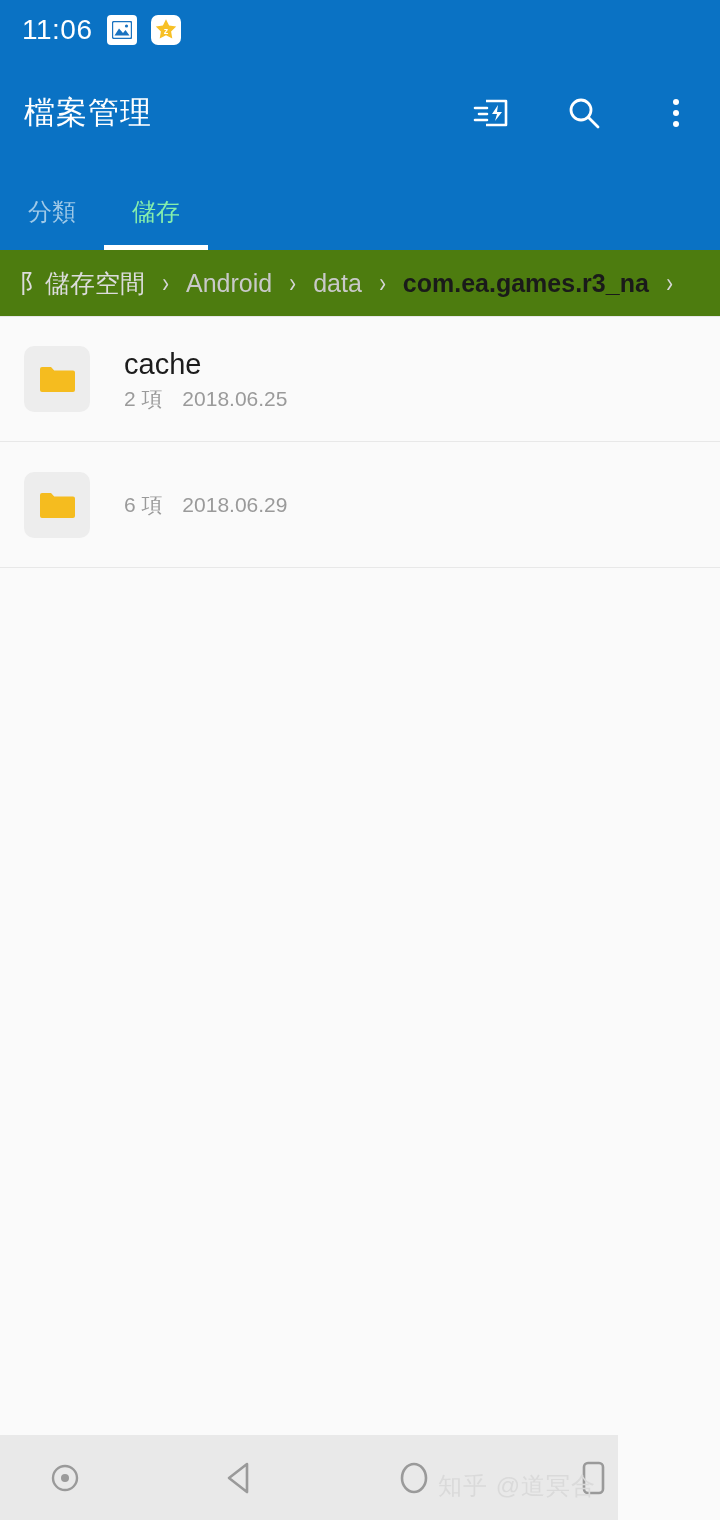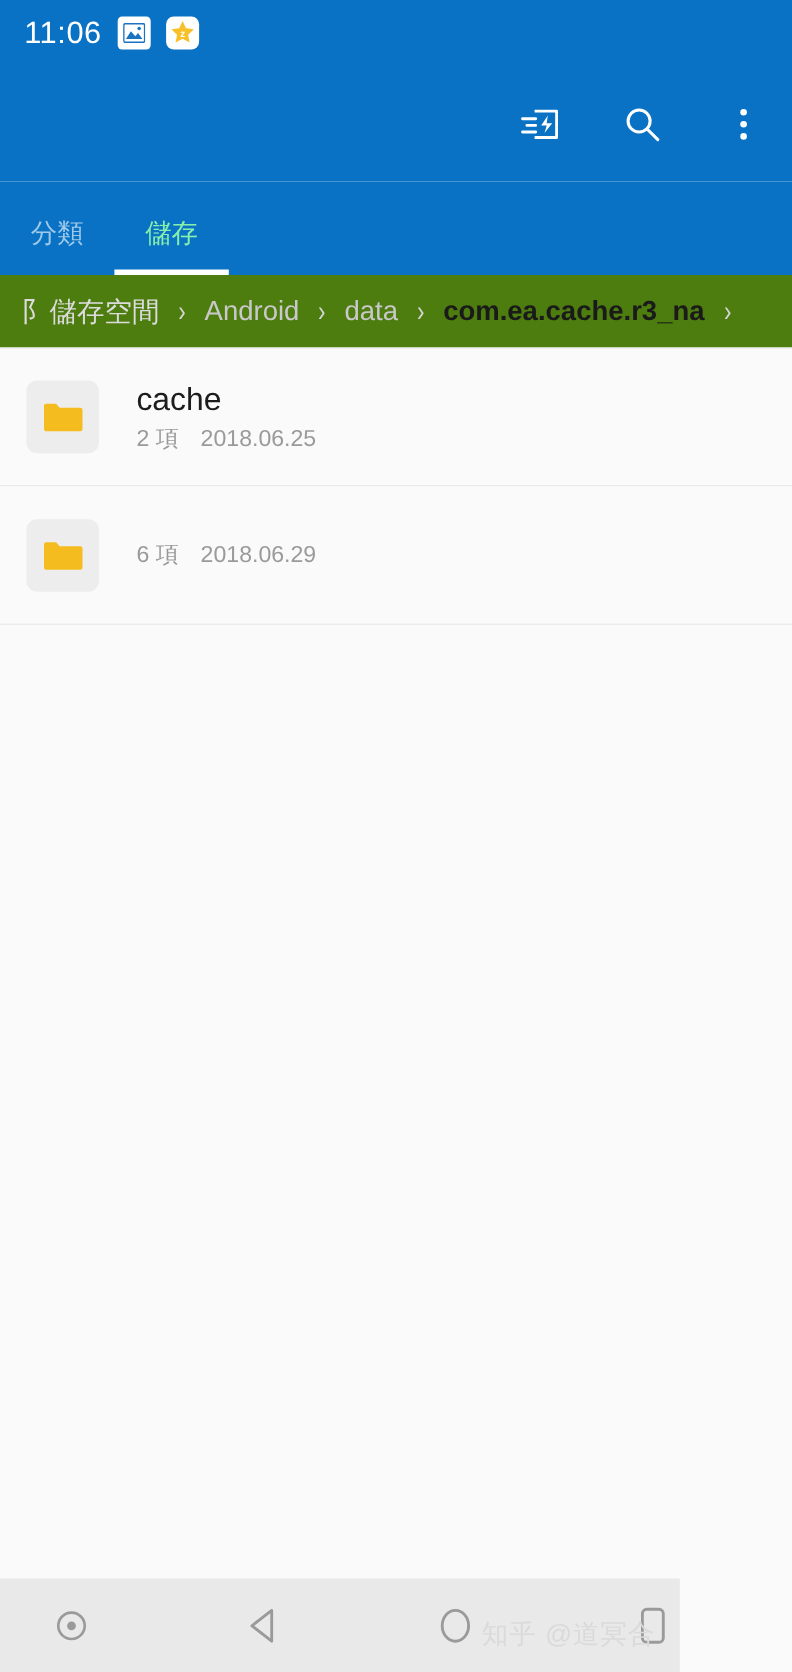--- a/index.html
+++ b/index.html
@@ -119,20 +119,21 @@
       <span class="icon-star-tile">
         <svg width="26" height="26" viewBox="0 0 26 26">
           <path d="M13 2.2 L16.1 8.6 L23.2 9.6 L18.1 14.6 L19.3 21.6 L13 18.3 L6.7 21.6 L7.9 14.6 L2.8 9.6 L9.9 8.6 Z" fill="#f7c026"></path>
           <text x="13" y="16.6" font-family="'Liberation Sans',sans-serif" font-size="9" font-weight="bold" fill="#ffffff" text-anchor="middle">z</text>
         </svg>
       </span>
     </div>
   </div>
 
   <div class="appbar">
+    <span class="app-title">檔案管理</span>
     <div class="appbar-actions">
       <span class="appbar-btn">
         <svg width="38" height="32" viewBox="0 0 38 32">
           <path d="M13 4 H33 V28 H13" stroke="#ffffff" stroke-width="2.6" fill="none" stroke-linejoin="round"></path>
           <path d="M2 11 H14 M6 17 H14 M2 23 H14" stroke="#ffffff" stroke-width="2.6" fill="none" stroke-linecap="round"></path>
           <path d="M25 8 L19 17 H24 L22 24 L29 15 H24 Z" fill="#ffffff"></path>
         </svg>
       </span>
       <span class="appbar-btn">
         <svg width="36" height="36" viewBox="0 0 36 36">
@@ -159,21 +160,21 @@
     </div>
   </div>
 
   <div class="breadcrumb">
     <span class="crumb clipped">阝儲存空間</span>
     <span class="crumb-sep">›</span>
     <span class="crumb">Android</span>
     <span class="crumb-sep">›</span>
     <span class="crumb">data</span>
     <span class="crumb-sep">›</span>
-    <span class="crumb current">com.ea.cache.r3_na</span>
+    <span class="crumb current">com.ea.games.r3_na</span>
     <span class="crumb-sep">›</span>
   </div>
 
   <div class="filelist">
 
     <div class="row">
       <span class="tile">
         <svg width="38" height="30" viewBox="0 0 38 30">
           <path d="M2 5 a2 2 0 0 1 2-2 h9 l3.2 3.6 h18.8 a2 2 0 0 1 2 2 v17.4 a2 2 0 0 1 -2 2 h-31 a2 2 0 0 1 -2 -2 Z" fill="#f5bc1f"></path>
         </svg>

